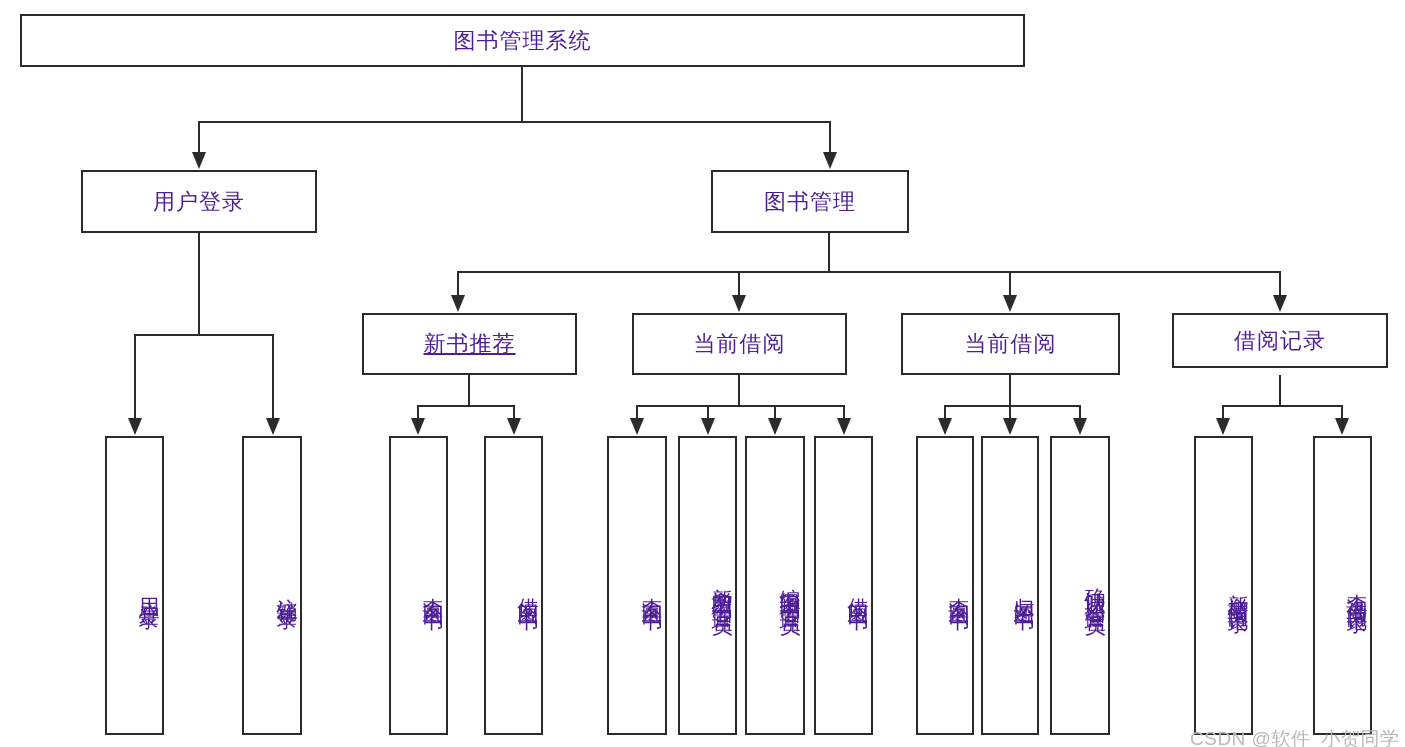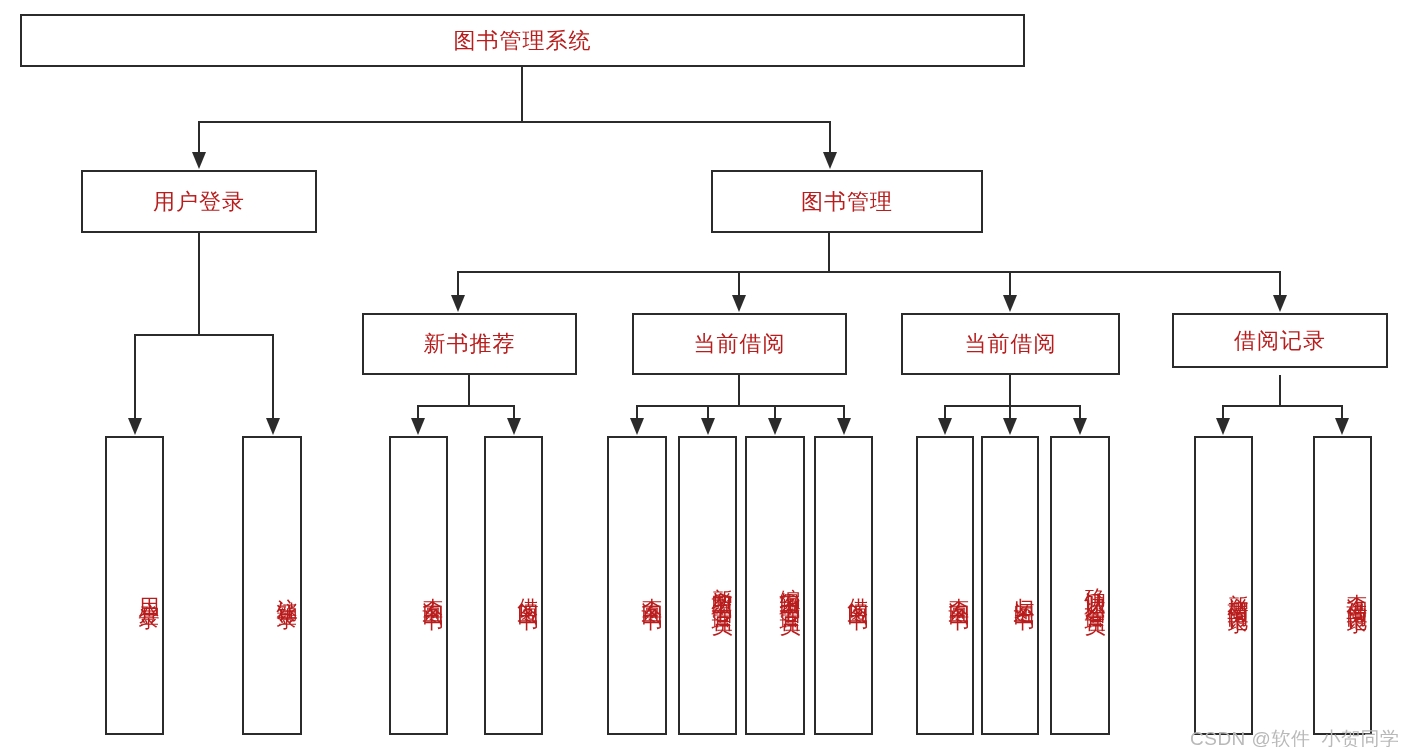--- a/index.html
+++ b/index.html
@@ -18,21 +18,21 @@
     overflow: hidden;
   }
   .node {
     position: absolute;
     box-sizing: border-box;
     border: 2px solid #2b2b2b;
     background: #ffffff;
     display: flex;
     align-items: center;
     justify-content: center;
-    color: #b91c1c;
+    color: #4c1d95;
   }
   .node.horiz {
     font-size: 22px;
     letter-spacing: 1px;
   }
   .node.vert {
     writing-mode: vertical-rl;
     text-orientation: upright;
     font-size: 21px;
     letter-spacing: 4px;
@@ -83,21 +83,21 @@
   <div class="ln vline" style="left:521px; top:67px; height:55px;"></div>
   <div class="ln hline" style="left:199px; top:121px; width:632px;"></div>
   <div class="ln vline" style="left:198px; top:121px; height:32px;"></div>
   <div class="arrow" style="left:192px; top:152px;"></div>
   <div class="ln vline" style="left:829px; top:121px; height:32px;"></div>
   <div class="arrow" style="left:823px; top:152px;"></div>
 
   <div class="node horiz" style="left:81px; top:170px; width:236px; height:63px;">
     <span>用户登录</span>
   </div>
-  <div class="node horiz" style="left:711px; top:170px; width:272px; height:63px;align-items:center;">
+  <div class="node horiz" style="left:711px; top:170px; width:198px; height:63px;align-items:center;">
     <span>图书管理</span>
   </div>
 
   <div class="ln vline" style="left:198px; top:233px; height:102px;"></div>
   <div class="ln hline" style="left:134px; top:334px; width:140px;"></div>
   <div class="ln vline" style="left:134px; top:334px; height:85px;"></div>
   <div class="arrow" style="left:128px; top:418px;"></div>
   <div class="ln vline" style="left:272px; top:334px; height:85px;"></div>
   <div class="arrow" style="left:266px; top:418px;"></div>
 
@@ -105,21 +105,21 @@
   <div class="ln hline" style="left:457px; top:271px; width:824px;"></div>
   <div class="ln vline" style="left:457px; top:271px; height:25px;"></div>
   <div class="arrow" style="left:451px; top:295px;"></div>
   <div class="ln vline" style="left:738px; top:271px; height:25px;"></div>
   <div class="arrow" style="left:732px; top:295px;"></div>
   <div class="ln vline" style="left:1009px; top:271px; height:25px;"></div>
   <div class="arrow" style="left:1003px; top:295px;"></div>
   <div class="ln vline" style="left:1279px; top:271px; height:25px;"></div>
   <div class="arrow" style="left:1273px; top:295px;"></div>
 
-  <div class="node horiz" style="left:362px; top:313px; width:215px; height:62px;">
+  <div class="node horiz" style="left:362px; top:313px; width:215px; height:62px;text-decoration:underline;">
     <span>新书推荐</span>
   </div>
   <div class="node horiz" style="left:632px; top:313px; width:215px; height:62px;">
     <span>当前借阅</span>
   </div>
   <div class="node horiz" style="left:901px; top:313px; width:219px; height:62px;">
     <span>当前借阅</span>
   </div>
   <div class="node horiz" style="left:1172px; top:313px; width:216px; height:55px;text-align:center;">
     <span>借阅记录</span>

